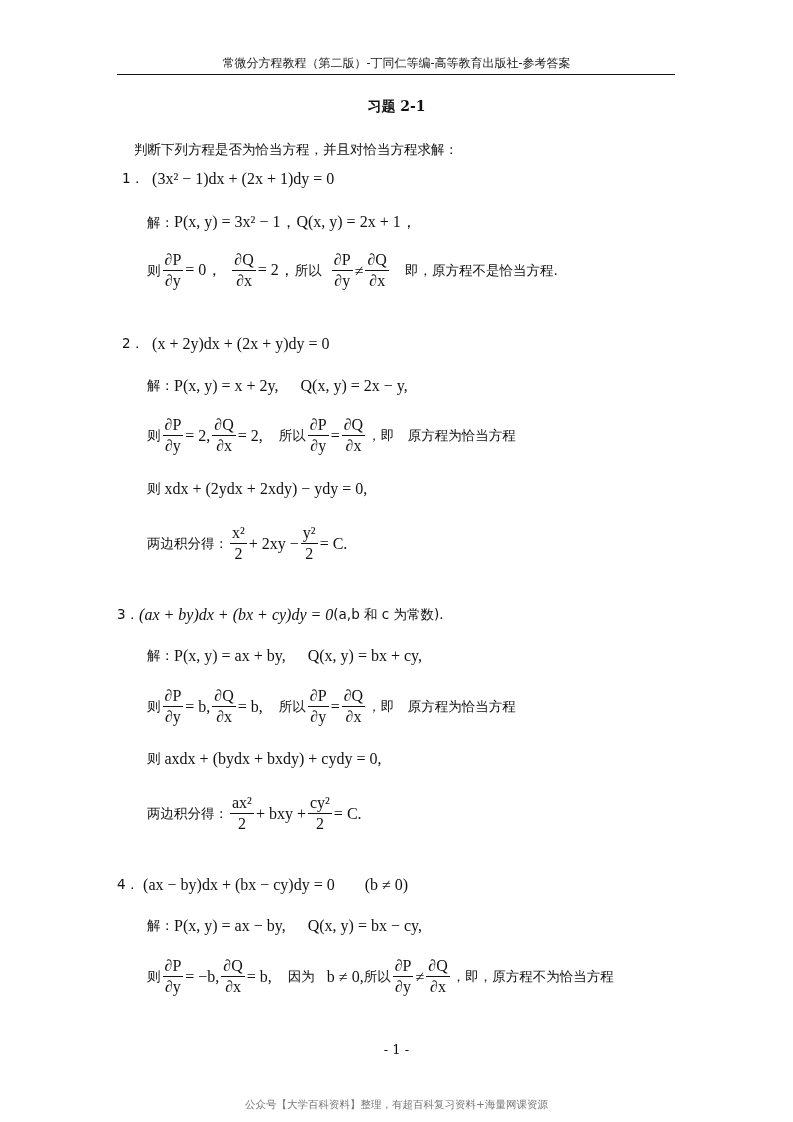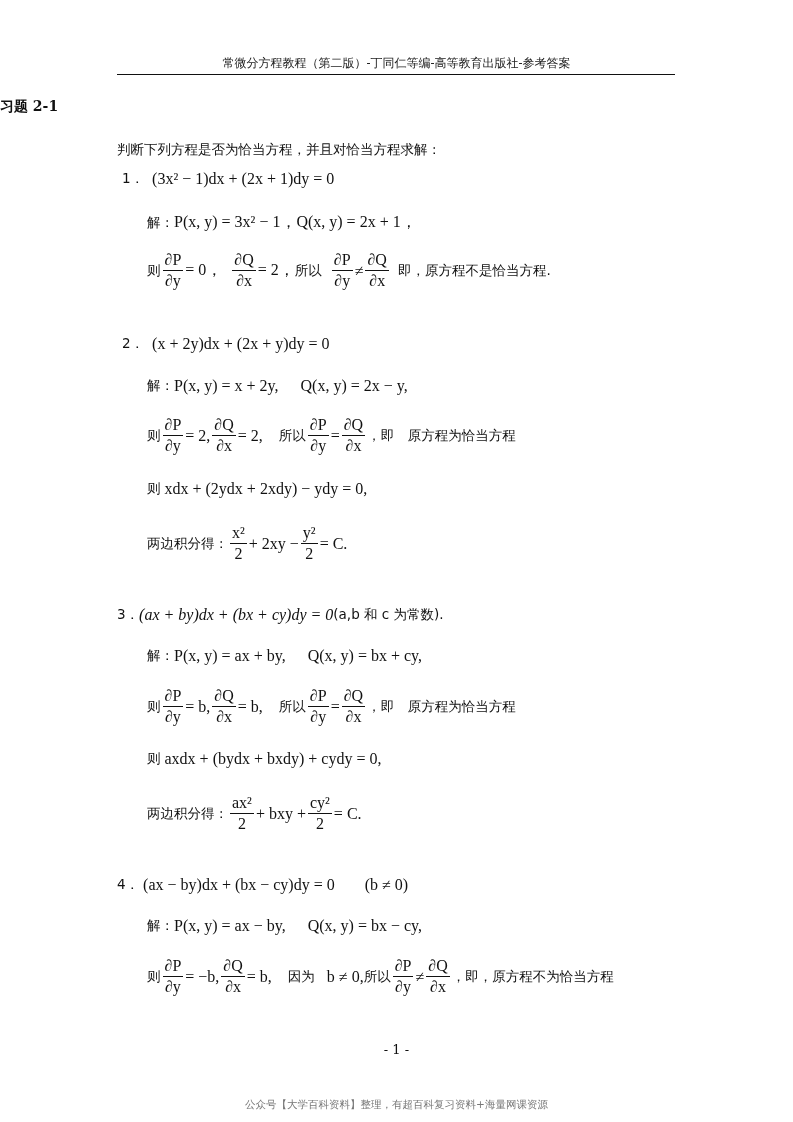--- a/index.html
+++ b/index.html
@@ -1,39 +1,39 @@
 <!DOCTYPE html>
 <html><head>
 <meta charset="utf-8">
 <style>
   html, body { margin:0; padding:0; background:#fff; }
   body { width:793px; height:1122px; position:relative; overflow:hidden;
          font-family:"DejaVu Serif","Liberation Serif",serif; color:#111; }
   .abs { position:absolute; white-space:nowrap; }
   .header { left:0; width:793px; top:55px; text-align:center; font-size:12px; color:#222; }
   .rule { position:absolute; left:117px; width:558px; top:74px; height:0; border-top:1.2px solid #111; }
-  .title { left:0; width:793px; top:98px; text-align:left; font-size:14px; font-weight:bold; }
+  .title { left:0; width:793px; top:98px; text-align:center; font-size:14px; font-weight:bold; }
   .m { font-family:"Liberation Serif","DejaVu Serif",serif; font-size:16px; }
   .cn { font-family:"DejaVu Sans","Liberation Sans",sans-serif; font-size:13.5px; }
   .frac { display:inline-flex; flex-direction:column; align-items:center; vertical-align:middle; margin:0 2px; }
   .frac .num { border-bottom:1px solid #111; padding:0 2px; line-height:20px; }
   .frac .den { padding:0 2px; line-height:20px; }
   .line { display:flex; align-items:center; }
   .pagenum { left:0; width:793px; top:1042px; text-align:center; font-size:13px; }
   .footer { left:0; width:793px; top:1098px; text-align:center; font-size:10.5px; color:#777;
             font-family:"DejaVu Sans","Liberation Sans",sans-serif; }
 </style>
 </head>
 <body>
 
 <div class="abs header">常微分方程教程（第二版）-丁同仁等编-高等教育出版社-参考答案</div>
 <div class="rule"></div>
 <div class="abs title">习题 2-1</div>
 
-<div class="abs cn" style="left:117px; top:141px;text-align:center;">判断下列方程是否为恰当方程，并且对恰当方程求解：</div>
+<div class="abs cn" style="left:134px; top:141px;text-align:center;">判断下列方程是否为恰当方程，并且对恰当方程求解：</div>
 
 <div class="abs line" style="left:122px; top:170px;">
   <span class="cn">1．</span>
   <span class="m" style="margin-left:8px;">(3x² − 1)dx + (2x + 1)dy = 0</span>
 </div>
 <div class="abs line" style="left:147px; top:212px;">
   <span class="cn">解：</span>
   <span class="m">P(x, y) = 3x² − 1，Q(x, y) = 2x + 1，</span>
 </div>
 <div class="abs line" style="left:147px; top:250px;">
@@ -51,21 +51,21 @@
   <span class="cn">所以</span>
   <span class="frac m" style="margin-left:10px;">
       <span class="num">∂P</span>
       <span class="den">∂y</span>
     </span>
   <span class="m">≠</span>
   <span class="frac m">
       <span class="num">∂Q</span>
       <span class="den">∂x</span>
     </span>
-  <span class="cn" style="margin-left:7px;">即，原方程不是恰当方程.</span>
+  <span class="cn" style="margin-left:14px;">即，原方程不是恰当方程.</span>
 </div>
 
 <div class="abs line" style="left:122px; top:335px;">
   <span class="cn">2．</span>
   <span class="m" style="margin-left:8px;">(x + 2y)dx + (2x + y)dy = 0</span>
 </div>
 <div class="abs line" style="left:147px; top:377px;">
   <span class="cn">解：</span>
   <span class="m">P(x, y) = x + 2y,</span>
   <span class="m" style="margin-left:22px;text-align:center;">Q(x, y) = 2x − y,</span>

